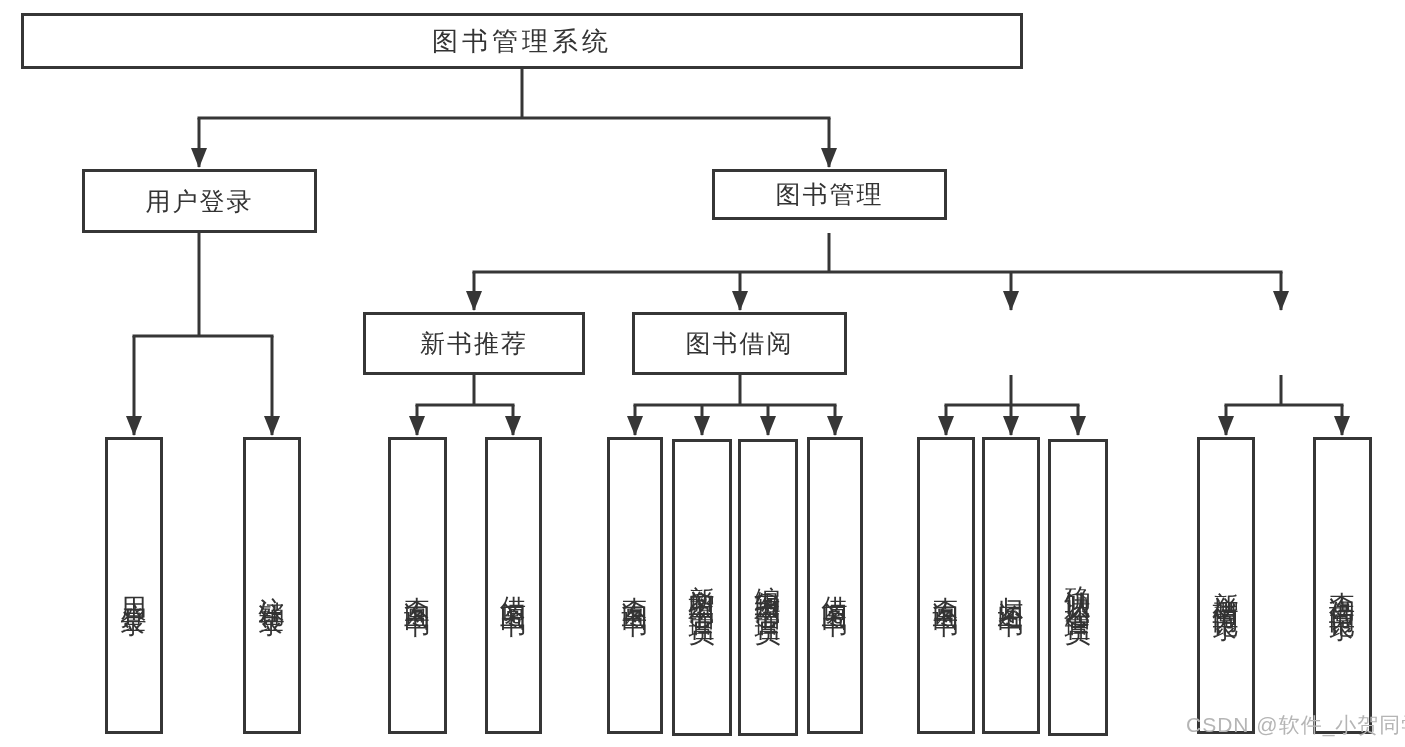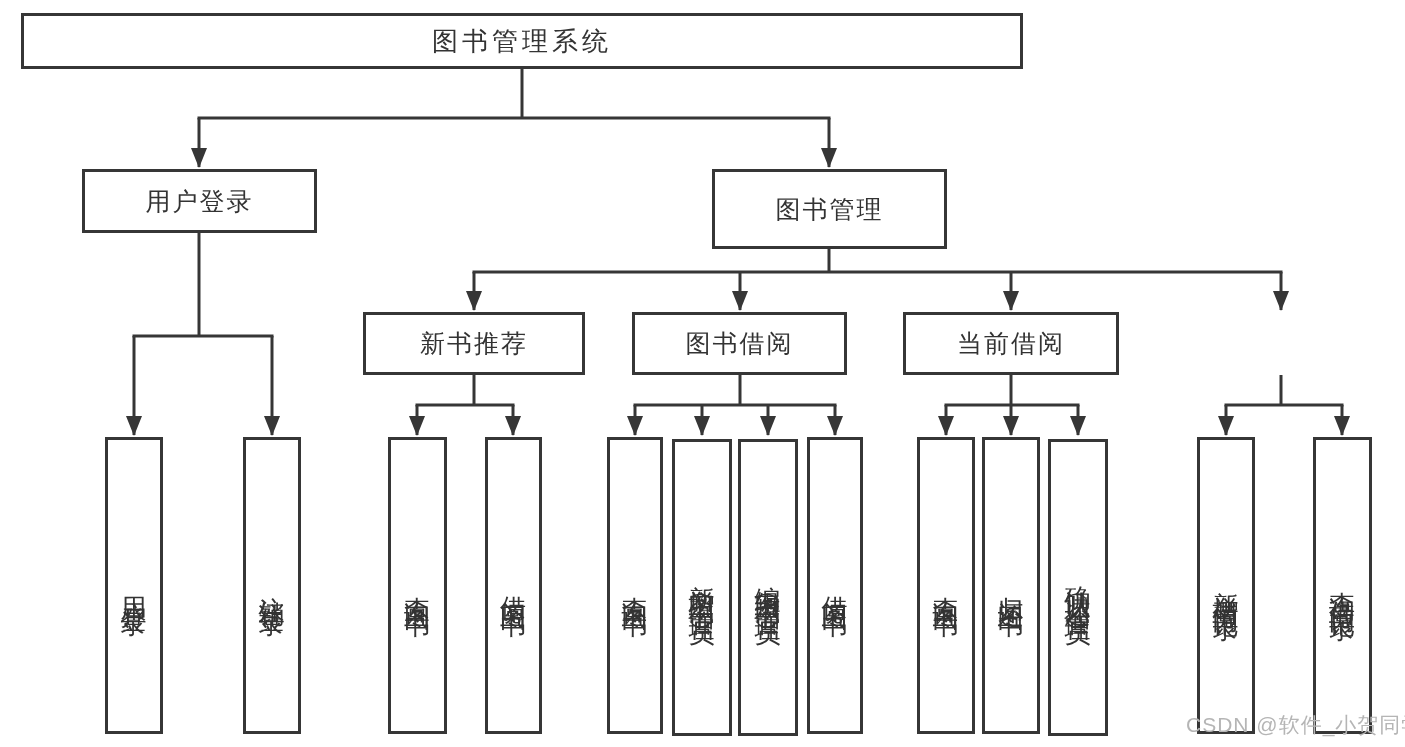--- a/index.html
+++ b/index.html
@@ -74,25 +74,24 @@
       <path d="M1281 375 V405"></path>
       <path d="M1224.5 405 H1343.5"></path>
       <line x1="1226" y1="405" x2="1226" y2="435" marker-end="url(#arw)"></line>
       <line x1="1342" y1="405" x2="1342" y2="435" marker-end="url(#arw)"></line>
     </g>
   </svg>
 
   <div class="node root" style="left:21px;top:13px;width:1002px;height:56px">图书管理系统</div>
 
   <div class="node" style="left:82px;top:169px;width:235px;height:64px">用户登录</div>
-  <div class="node" style="left:712px;top:169px;width:235px;height:80px">图书管理</div>
+  <div class="node" style="left:712px;top:169px;width:235px;height:51px">图书管理</div>
 
   <div class="node" style="left:363px;top:312px;width:222px;height:63px">新书推荐</div>
   <div class="node" style="left:632px;top:312px;width:215px;height:63px">图书借阅</div>
-  <div class="node" style="left:903px;top:312px;width:216px;height:63px">当前借阅</div>
 
   <div class="node leaf" style="left:105px;top:437px;width:58px;height:297px">用户登录</div>
   <div class="node leaf" style="left:243px;top:437px;width:58px;height:297px">注销登录</div>
 
   <div class="node leaf" style="left:388px;top:437px;width:59px;height:297px">查询图书</div>
   <div class="node leaf" style="left:485px;top:437px;width:57px;height:297px">借阅图书</div>
 
   <div class="node leaf" style="left:607px;top:437px;width:56px;height:297px">查询图书</div>
   <div class="node leaf" style="left:672px;top:439px;width:60px;height:297px">新增图书（管理员）</div>
   <div class="node leaf" style="left:738px;top:439px;width:60px;height:297px">编辑图书（管理员）</div>

